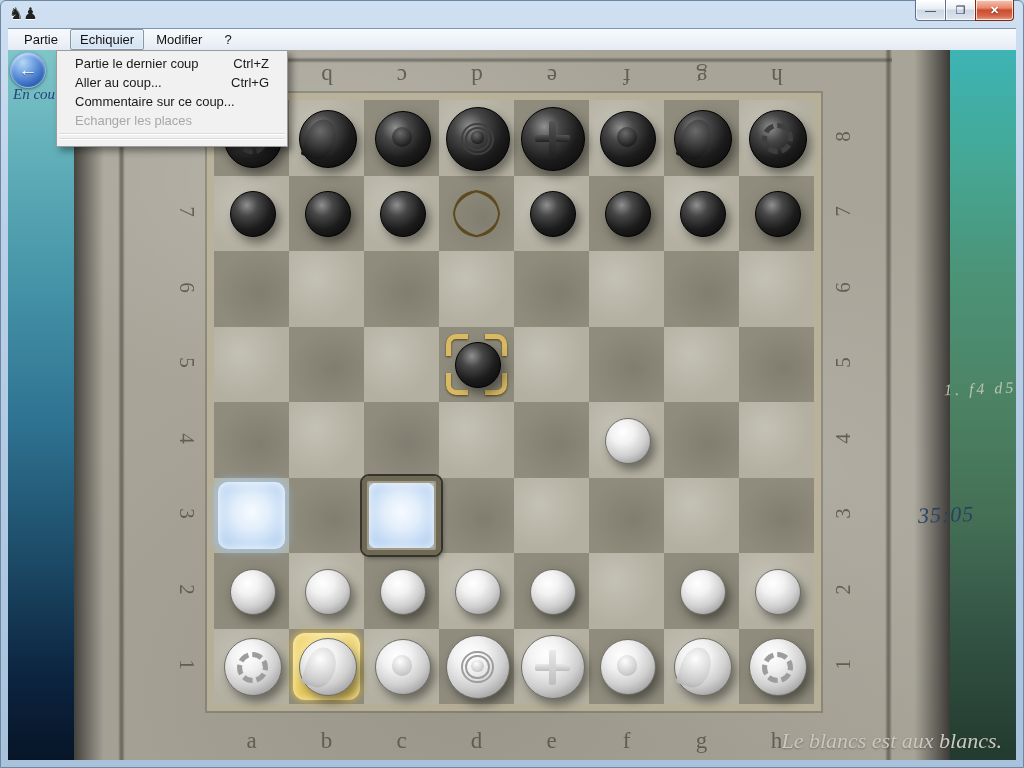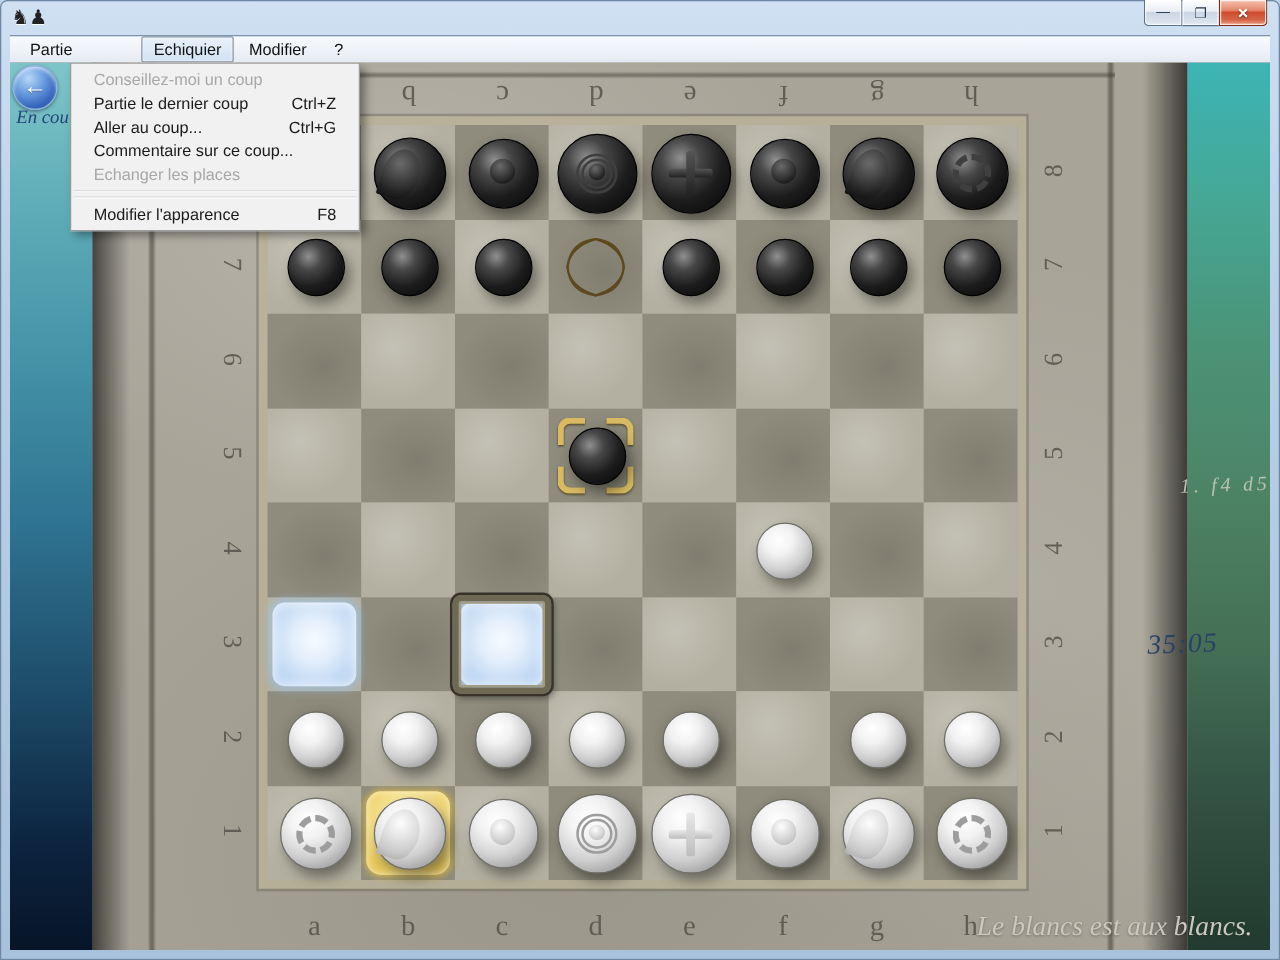--- a/index.html
+++ b/index.html
@@ -10,21 +10,21 @@
   .titlebar{position:absolute;left:0;top:0;width:100%;height:28px;background:linear-gradient(180deg,#dcе9f7 0%,#d5e4f4 10%,#bfd4ea 45%,#abc4de 50%,#b7cce4 100%);border-radius:6px 6px 0 0;}
   .title-icon{position:absolute;left:9px;top:4px;font-size:16px;color:#222;text-shadow:0 1px 0 #fff;}
   .title-text{position:absolute;left:30px;top:6px;font-size:13px;color:#0a0a0a;text-shadow:0 1px 1px rgba(255,255,255,.8);white-space:nowrap;}
   .win-controls{position:absolute;top:0;right:10px;display:flex;}
   .win-btn{height:20px;border:1px solid #5f7089;border-top:none;display:flex;align-items:center;justify-content:center;font-size:11px;color:#25354a;background:linear-gradient(180deg,#ffffff 0%,#e9eef5 45%,#ccd6e4 50%,#dfe6ef 100%);box-shadow:inset 0 0 0 1px rgba(255,255,255,.75);cursor:default;}
   .win-btn.minimize{width:29px;border-radius:0 0 0 4px;}
   .win-btn.maximize{width:29px;border-left:none;border-right:none;}
   .win-btn.close{width:37px;border-radius:0 0 4px 0;background:linear-gradient(180deg,#f7c3b2 0%,#e68a6e 40%,#cf4c2e 50%,#d6664a 80%,#eba183 100%);border-color:#7e2713;color:#fff;font-weight:bold;text-shadow:0 1px 2px rgba(0,0,0,.5);}
   .menubar{position:absolute;left:8px;right:8px;top:28px;height:22px;background:linear-gradient(180deg,#f7fafd 0%,#eef2f8 60%,#e4eaf2 100%);border-top:1px solid #8094ac;display:flex;align-items:center;padding-left:6px;box-sizing:border-box;}
   .menubar-item{font-size:13px;color:#111;padding:2px 9px;margin-right:2px;border:1px solid transparent;border-radius:2px;}
-  .menubar-item.active{background:linear-gradient(180deg,#e9f1fa,#d2e2f2);border:1px solid #8a97a5;box-shadow:inset 0 0 2px #fff;margin-left:43px;}
+  .menubar-item.active{background:linear-gradient(180deg,#e9f1fa,#d2e2f2);border:1px solid #8a97a5;box-shadow:inset 0 0 2px #fff;}
 
   
   .client{position:absolute;left:8px;top:50px;width:1008px;height:710px;overflow:hidden;background:#a8a599;}
 
   
   .marble{position:absolute;inset:0;background:
      radial-gradient(ellipse 500px 320px at 30% 18%,rgba(255,255,255,.16),transparent 70%),
      radial-gradient(ellipse 600px 400px at 75% 60%,rgba(255,255,255,.10),transparent 70%),
      radial-gradient(ellipse 700px 500px at 45% 90%,rgba(90,88,76,.18),transparent 70%),
      #a8a498;}
@@ -311,41 +311,33 @@
 
     <div class="back-btn">
         <span>←</span>
       </div>
     <div class="status-script">En cou</div>
     <div class="moves-script">1. f4  d5</div>
     <div class="clock-script">35:05</div>
     <div class="turn-script">Le blancs est aux blancs.</div>
 
     <div class="ctx-menu" id="ctxMenu">
-        <div class="ctx-item disabled">
-          <span>Conseillez-moi un coup</span>
-          <span class="sc"></span>
-        </div>
         <div class="ctx-item">
           <span>Partie le dernier coup</span>
           <span class="sc">Ctrl+Z</span>
         </div>
         <div class="ctx-item">
           <span>Aller au coup...</span>
           <span class="sc">Ctrl+G</span>
         </div>
         <div class="ctx-item">
           <span>Commentaire sur ce coup...</span>
           <span class="sc"></span>
         </div>
         <div class="ctx-item disabled">
           <span>Echanger les places</span>
           <span class="sc"></span>
         </div>
         <div class="ctx-sep"></div>
         <div class="ctx-sep"></div>
-        <div class="ctx-item">
-          <span>Modifier l'apparence</span>
-          <span class="sc">F8</span>
-        </div>
       </div>
   </div>
 </div>
 
 </body></html>

